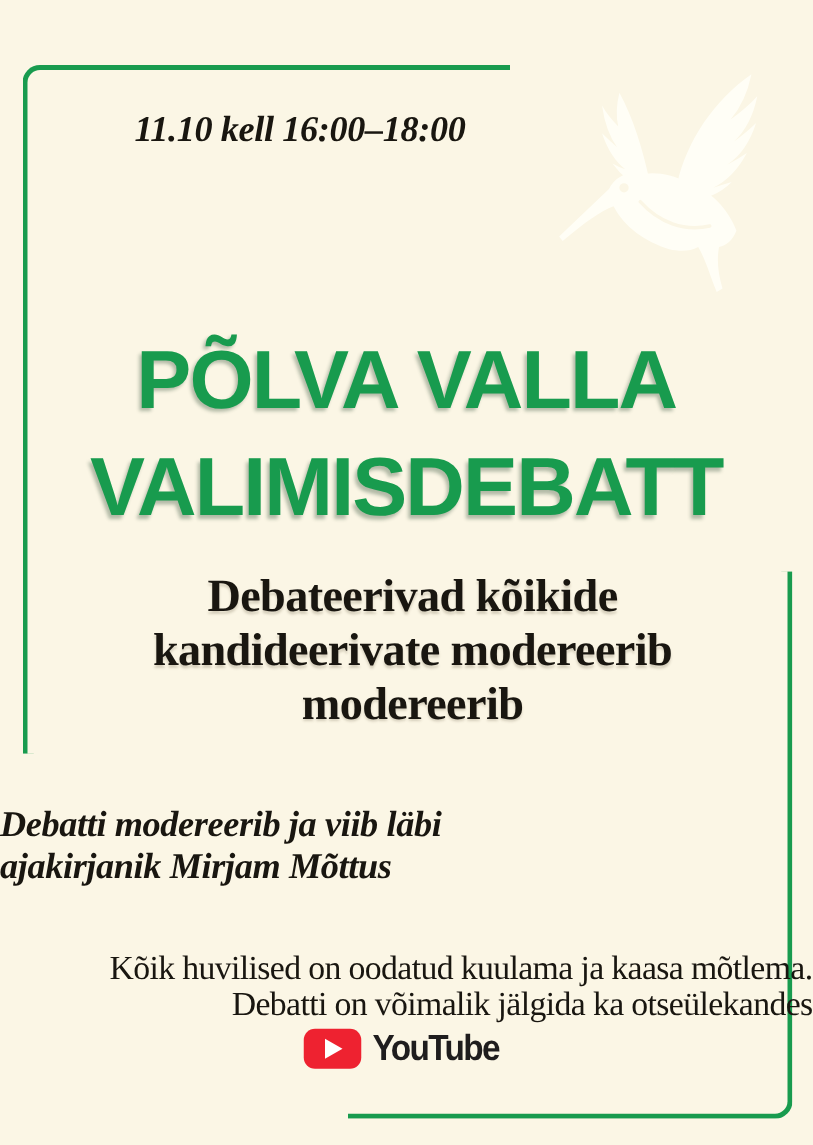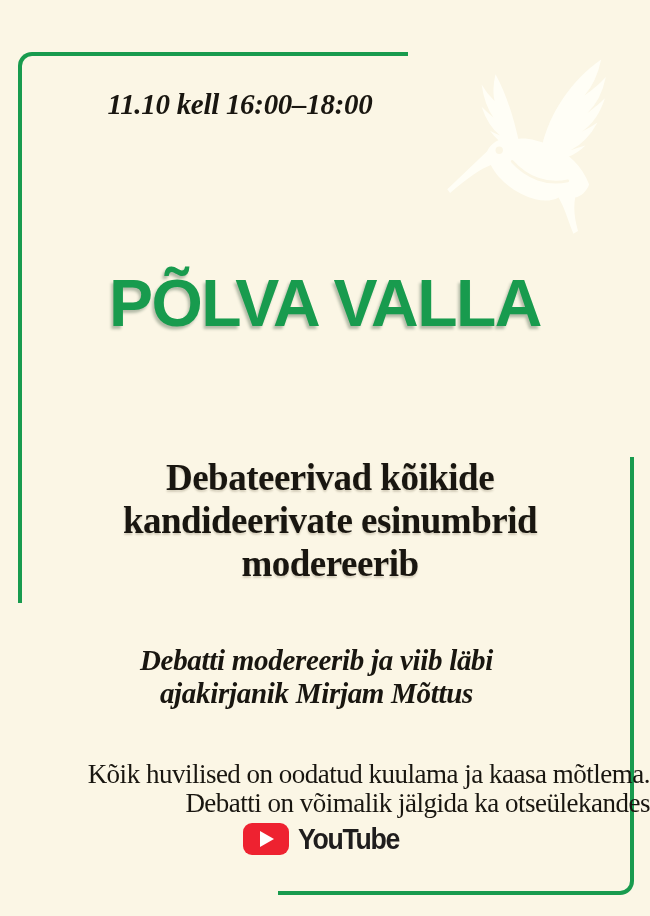--- a/index.html
+++ b/index.html
@@ -65,21 +65,21 @@
     position:absolute;left:0;top:456px;width:650px;
     text-align:center;font-weight:bold;
     font-size:37px;line-height:43px;letter-spacing:-0.5px;
     text-shadow:0 2px 2px rgba(80,70,40,.22);
     padding-left:10px;
   }
 
   
   .moderator{
     position:absolute;left:0;top:644px;width:633px;
-    text-align:center;font-weight:bold;font-style:italic;
+    font-weight:bold;font-style:italic;
     font-size:29px;line-height:33px;letter-spacing:-0.3px;
   }
 
   
   .info{
     position:absolute;left:0;top:760px;width:650px;
     text-align:right;font-size:27px;line-height:29px;letter-spacing:-0.5px;
   }
 
   
@@ -145,25 +145,26 @@
 
     <circle cx="66" cy="106" r="4" fill="var(--bg)"></circle>
   </svg>
 
   <div class="header">
     <div class="datetime">11.10 kell 16:00–18:00</div>
   </div>
 
   <h1 class="title">
     <span class="tline">PÕLVA VALLA</span>
+    <span class="tline">VALIMISDEBATT</span>
   </h1>
 
   <div class="subtitle">
     <div>Debateerivad kõikide</div>
-    <div>kandideerivate esinumbrid</div>
+    <div>kandideerivate modereerib</div>
     <div>modereerib</div>
   </div>
 
   <div class="moderator">
     <div>Debatti modereerib ja viib läbi</div>
     <div>ajakirjanik Mirjam Mõttus</div>
   </div>
 
   <div class="info">
     <div>Kõik huvilised on oodatud kuulama ja kaasa mõtlema.</div>

